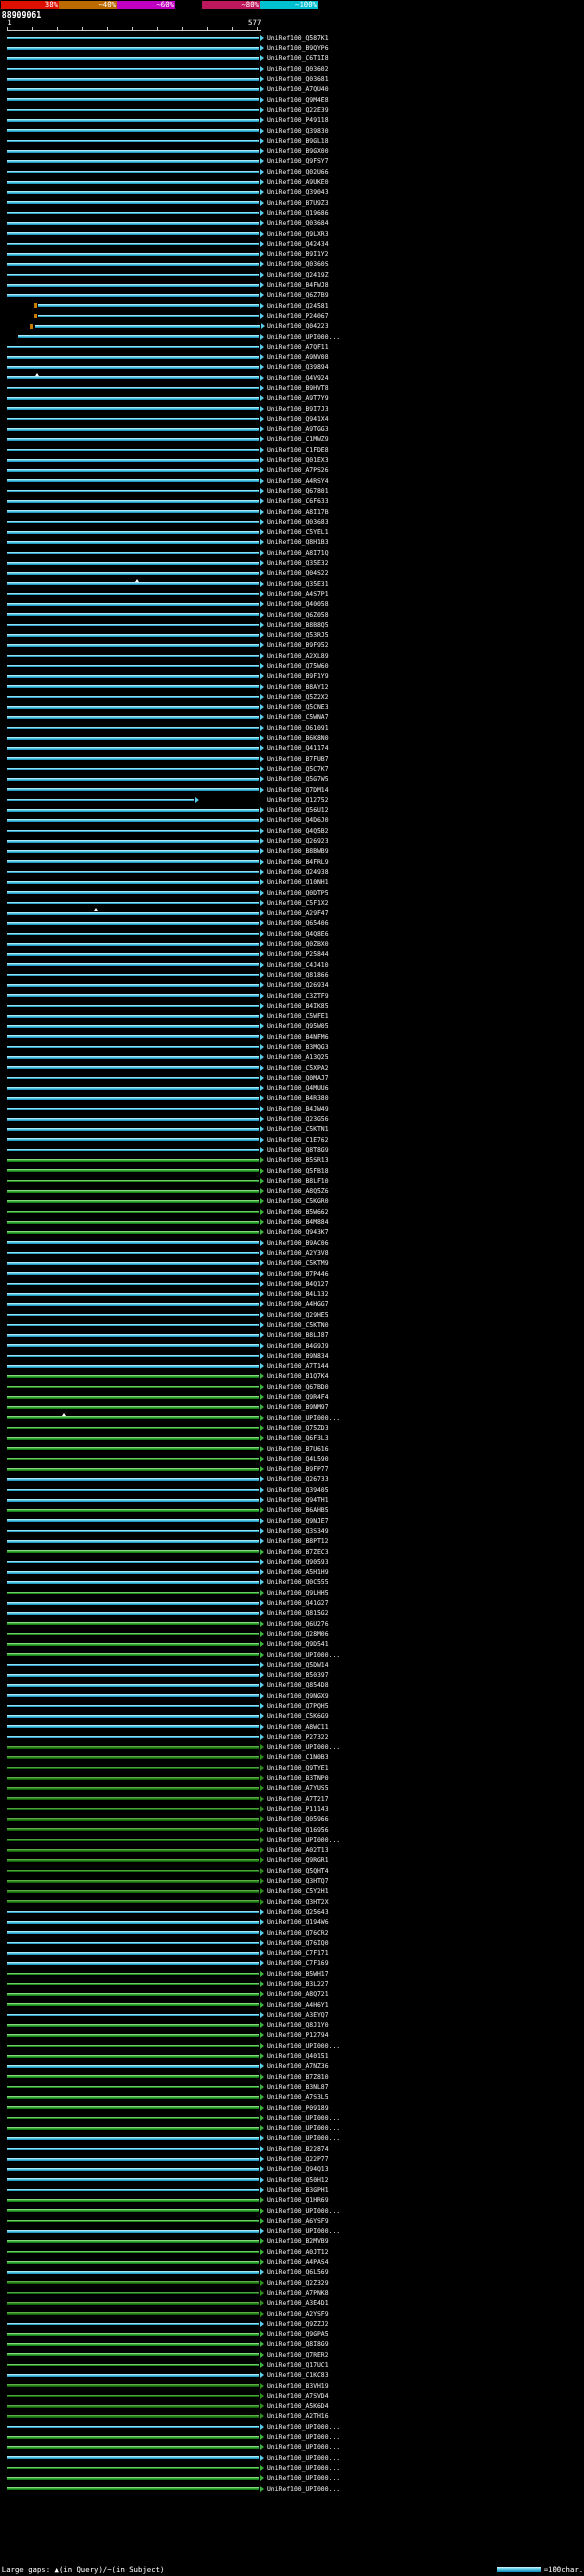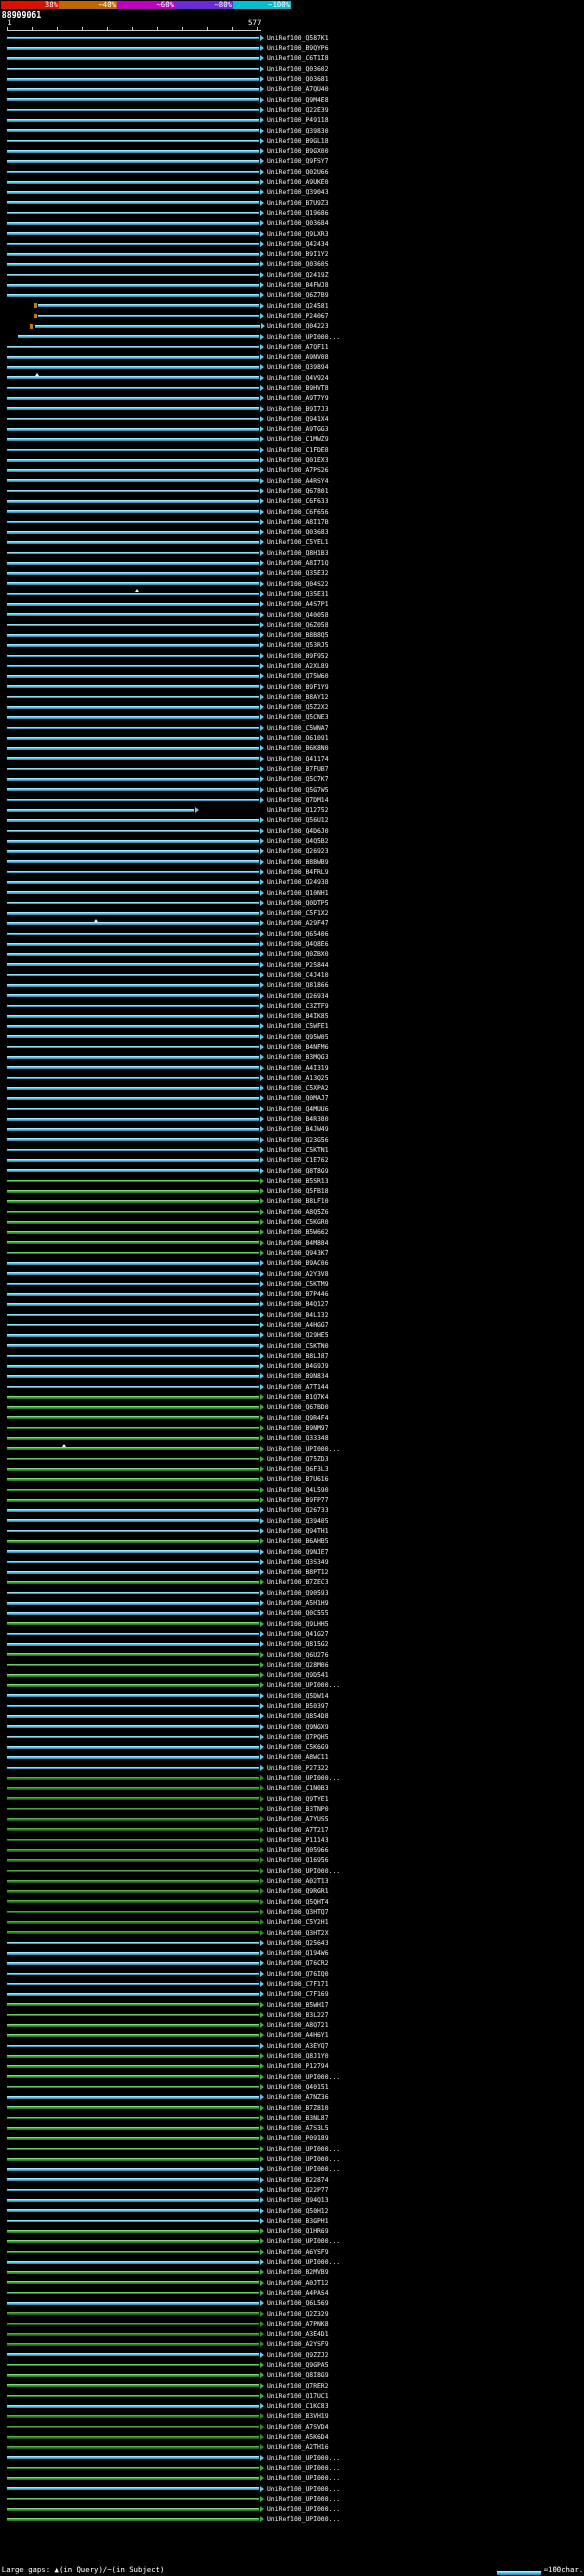--- a/index.html
+++ b/index.html
@@ -30,40 +30,40 @@
   .bar.g::after{border-left-color:#3cb33c;}
   .bar.d::after{border-left-color:#2e8f1e;}
   .tick{position:absolute;top:2.7px;width:2.7px;height:4.6px;background:#c87a00;}
   .gapmark{position:absolute;top:0;width:0;height:0;border-left:2.7px solid transparent;
            border-right:2.7px solid transparent;border-bottom:3.7px solid #fff;}
   .hit-label{position:absolute;left:267px;top:0.9px;color:#e9e9e9;font-size:6.4px;line-height:8.2px;
              white-space:nowrap;cursor:pointer;}
   
   .footer{position:absolute;bottom:0.9px;left:1.8px;right:1.8px;height:11px;color:#fff;font-size:7.3px;
           line-height:11px;display:flex;justify-content:space-between;align-items:center;}
-  .scale{display:flex;align-items:flex-end;gap:3px;}
+  .scale{display:flex;align-items:center;gap:3px;}
   .swatch{display:inline-block;width:44px;height:4.6px;
           background:linear-gradient(180deg,#dcf8ff 0%,#5fd0ec 40%,#0f85b0 100%);}
 </style>
 </head>
 <body>
 
 <div class="screen">
 
   <div class="keybar" id="keybar">
       <div class="keyseg" style="background: rgb(221, 16, 0);">
         <span class="klabel">38%</span>
       </div>
       <div class="keyseg" style="background: rgb(187, 106, 0);">
         <span class="klabel">~40%</span>
       </div>
       <div class="keyseg" style="background: rgb(192, 0, 192);">
         <span class="klabel">~60%</span>
       </div>
-      <div class="keyseg" style="background: #6d28d9;">
+      <div class="keyseg" style="background: #be185d; margin-left: 27px;">
         <span class="klabel">~80%</span>
       </div>
       <div class="keyseg" style="background: rgb(0, 191, 207);">
         <span class="klabel">~100%</span>
       </div>
     </div>
 
   <span class="qid">88909061</span>
 
   <div class="ruler">
@@ -257,24 +257,20 @@
       <div class="hit-row">
         <div class="bar b" style="left: 7.3px; width: 252px;"></div>
         <span class="hit-label">UniRef100_Q67801</span>
       </div>
       <div class="hit-row">
         <div class="bar b" style="left: 7.3px; width: 252px;"></div>
         <span class="hit-label">UniRef100_C6F633</span>
       </div>
       <div class="hit-row">
         <div class="bar b" style="left: 7.3px; width: 252px;"></div>
-        <span class="hit-label">UniRef100_C6F656</span>
-      </div>
-      <div class="hit-row">
-        <div class="bar b" style="left: 7.3px; width: 252px;"></div>
         <span class="hit-label">UniRef100_A8I17B</span>
       </div>
       <div class="hit-row">
         <div class="bar b" style="left: 7.3px; width: 252px;"></div>
         <span class="hit-label">UniRef100_Q03683</span>
       </div>
       <div class="hit-row">
         <div class="bar b" style="left: 7.3px; width: 252px;"></div>
         <span class="hit-label">UniRef100_C5YEL1</span>
       </div>
@@ -475,24 +471,20 @@
       <div class="hit-row">
         <div class="bar b" style="left: 7.3px; width: 252px;"></div>
         <span class="hit-label">UniRef100_B4NFM6</span>
       </div>
       <div class="hit-row">
         <div class="bar b" style="left: 7.3px; width: 252px;"></div>
         <span class="hit-label">UniRef100_B3MQG3</span>
       </div>
       <div class="hit-row">
         <div class="bar b" style="left: 7.3px; width: 252px;"></div>
-        <span class="hit-label">UniRef100_A4I319</span>
-      </div>
-      <div class="hit-row">
-        <div class="bar b" style="left: 7.3px; width: 252px;"></div>
         <span class="hit-label">UniRef100_A13Q25</span>
       </div>
       <div class="hit-row">
         <div class="bar b" style="left: 7.3px; width: 252px;"></div>
         <span class="hit-label">UniRef100_C5XPA2</span>
       </div>
       <div class="hit-row">
         <div class="bar b" style="left: 7.3px; width: 252px;"></div>
         <span class="hit-label">UniRef100_Q0MAJ7</span>
       </div>
@@ -616,24 +608,20 @@
         <div class="bar g" style="left: 7.3px; width: 252px;"></div>
         <span class="hit-label">UniRef100_Q67BD0</span>
       </div>
       <div class="hit-row">
         <div class="bar g" style="left: 7.3px; width: 252px;"></div>
         <span class="hit-label">UniRef100_Q9R4F4</span>
       </div>
       <div class="hit-row">
         <div class="bar g" style="left: 7.3px; width: 252px;"></div>
         <span class="hit-label">UniRef100_B9NM97</span>
-      </div>
-      <div class="hit-row">
-        <div class="bar g" style="left: 7.3px; width: 252px;"></div>
-        <span class="hit-label">UniRef100_Q33348</span>
       </div>
       <div class="hit-row">
         <div class="bar g" style="left: 7.3px; width: 252px;"></div>
         <div class="gapmark" style="left: 62px;"></div>
         <span class="hit-label">UniRef100_UPI000...</span>
       </div>
       <div class="hit-row">
         <div class="bar g" style="left: 7.3px; width: 252px;"></div>
         <span class="hit-label">UniRef100_Q75ZD3</span>
       </div>

